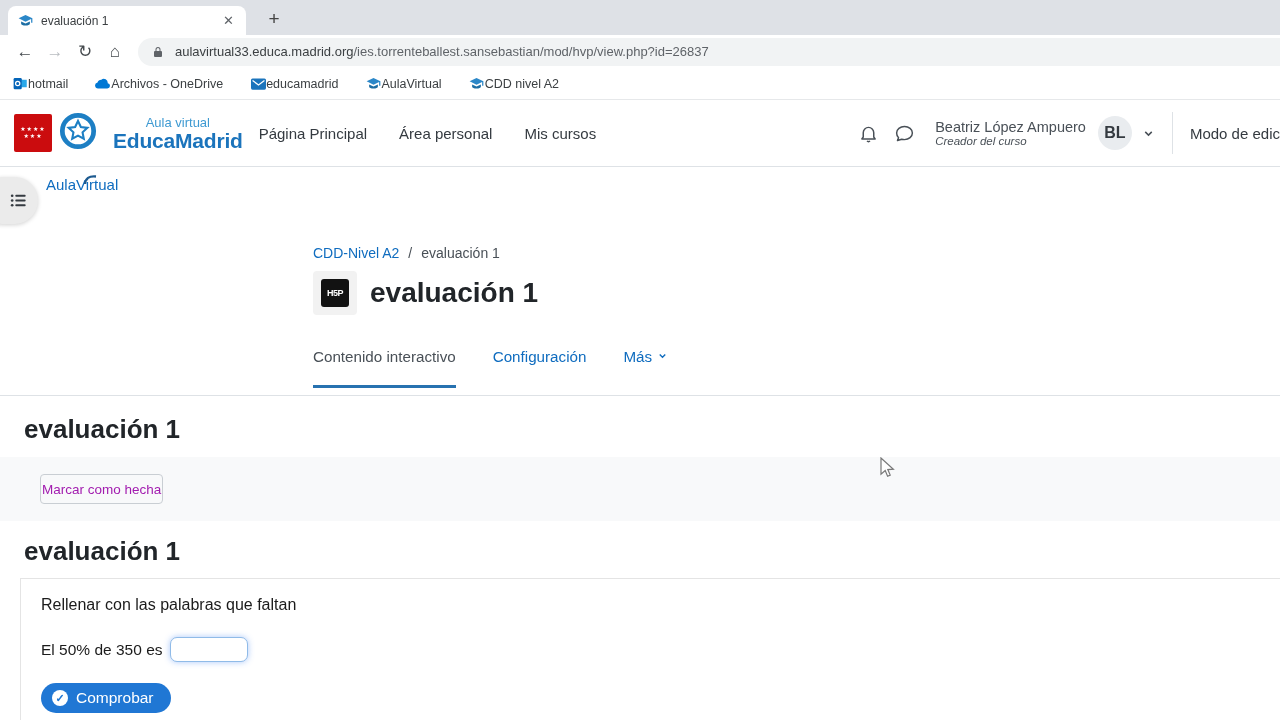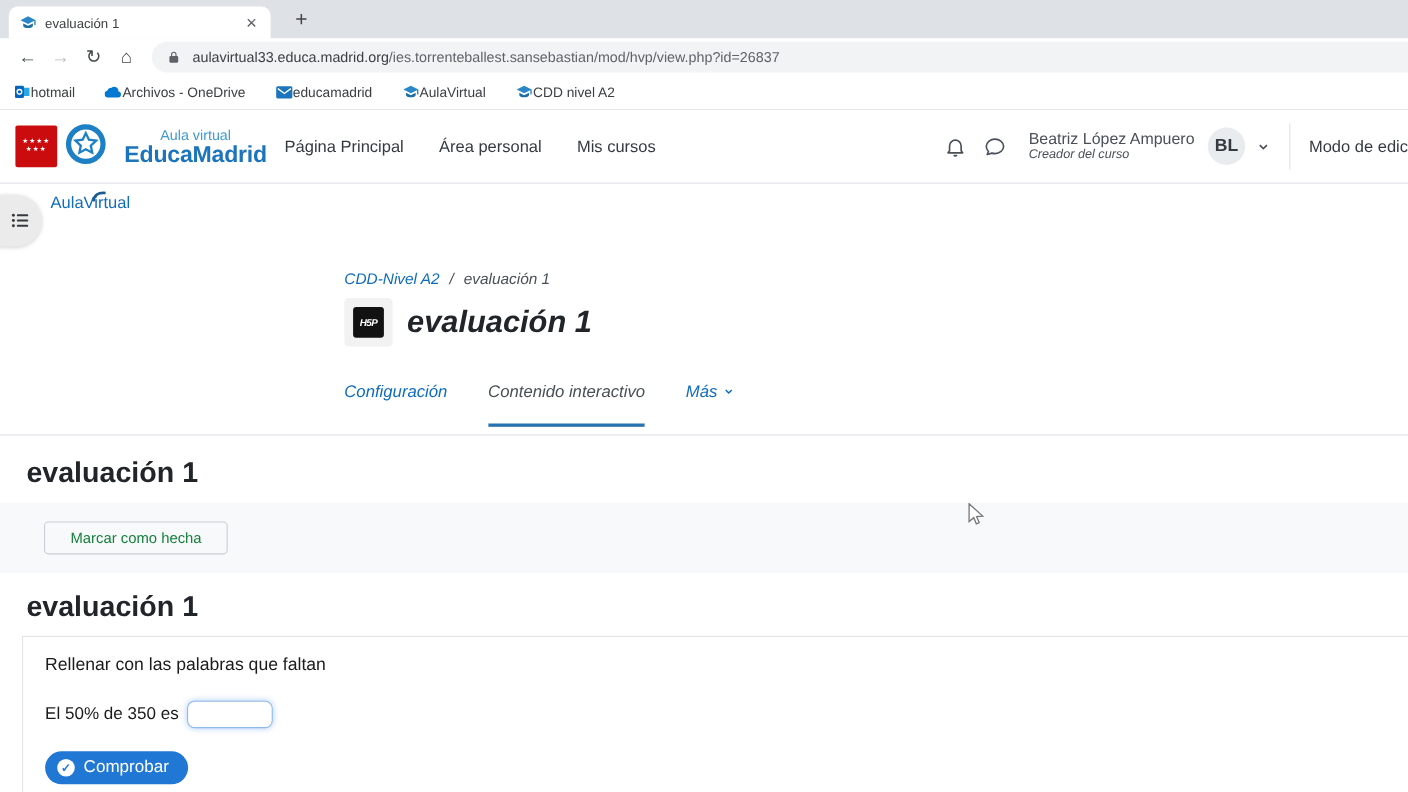--- a/index.html
+++ b/index.html
@@ -58,41 +58,41 @@
   .editmode { font-size:15px; color:#343a40; white-space:nowrap; }
 
   
   .drawer-toggle { position:absolute; left:-20px; top:177px; width:58px; height:47px; background:#ebebeb;
                    border-radius:26px; box-shadow:0 1px 4px rgba(0,0,0,.18); display:flex; align-items:center;
                    justify-content:flex-end; padding-right:10px; }
   .av-link { position:absolute; left:46px; top:176px; font-size:15px; color:#0f6cbf; }
   .av-artifact { position:absolute; left:84px; top:171px; }
 
   
-  .main-center { position:absolute; left:313px; top:245px; width:700px;font-style:italic; }
+  .main-center { position:absolute; left:313px; top:245px; width:700px; }
   .breadcrumb { font-size:14px; }
   .bc-link { color:#0f6cbf; }
   .bc-sep { color:#495057; margin:0 9px; }
   .bc-current { color:#495057; }
   .title-row { display:flex; align-items:center; gap:13px; margin-top:10px; }
   .h5p-badge-wrap { width:44px; height:44px; background:#f2f2f2; border-radius:4px; display:flex;
                     align-items:center; justify-content:center; }
   .h5p-badge { width:28px; height:28px; background:#121212; border-radius:3px; color:#fff; font-size:9px;
                font-weight:bold; display:flex; align-items:center; justify-content:center; letter-spacing:-0.5px; }
   .page-title { font-size:28px; font-weight:bold; color:#212529; }
   .tabs { display:flex; gap:37px; margin-top:33px; font-size:15.2px; }
   .tab-item { padding-bottom:20px; white-space:nowrap; }
   .tab-item.active { color:#495057; border-bottom:3px solid #2772b0; }
   .tab-item.link { color:#0f6cbf; display:flex; align-items:flex-start; gap:5px; }
   .tabs-rule { position:absolute; left:0; top:395px; width:1280px; border-top:1px solid #dee2e6; }
 
   
   .h2a { position:absolute; left:24px; top:414px; font-size:26px; font-weight:bold; color:#212529; }
   .completion-band { position:absolute; left:0; top:457px; width:1280px; height:64px; background:#f8f9fa; }
-  .completion-btn { margin:17px 0 0 40px; height:30px; padding:0 23px; font-size:13.5px; color:#15803d;
+  .completion-btn { margin:17px 0 0 40px; height:30px; padding:0 1px; font-size:13.5px; color:#a21caf;
                     background:transparent; border:1px solid #c9ced3; border-radius:4px;
                     font-family:"Liberation Sans", sans-serif; }
   .h2b { position:absolute; left:24px; top:536px; font-size:26px; font-weight:bold; color:#212529; }
 
   .h5p-frame { position:absolute; left:20px; top:578px; width:1268px; height:150px; background:#fff;
                border:1px solid #e4e4e4; padding-left:20px; }
   .task-desc { margin-top:17px; font-size:16px; color:#1b1b1b; }
   .qrow { margin-top:23px; display:flex; align-items:center; font-size:15.5px; color:#1b1b1b; }
   .blank-input { width:78px; height:25px; margin-left:7px; border:1.5px solid #90bbe8; border-radius:7px;
                  box-shadow:0 0 6px rgba(66,133,244,.45); outline:none; font-size:14px; padding:0 6px;
@@ -254,22 +254,22 @@
   <div class="breadcrumb">
     <span class="bc-link">CDD-Nivel A2</span><span class="bc-sep">/</span><span class="bc-current">evaluación 1</span>
   </div>
   <div class="title-row">
     <span class="h5p-badge-wrap">
       <span class="h5p-badge">H5P</span>
     </span>
     <h1 class="page-title">evaluación 1</h1>
   </div>
   <div class="tabs">
+    <span class="tab-item active">Contenido interactivo</span>
     <span class="tab-item link">Configuración</span>
-    <span class="tab-item active">Contenido interactivo</span>
     <span class="tab-item link">
       <span>Más</span>
       <svg width="11" height="15" viewBox="0 0 16 16" fill="none" stroke="#0f6cbf" stroke-width="2">
           <path d="M4 6.5l4 4 4-4"></path>
         </svg>
     </span>
   </div>
 </div>
 <div class="tabs-rule"></div>
 

